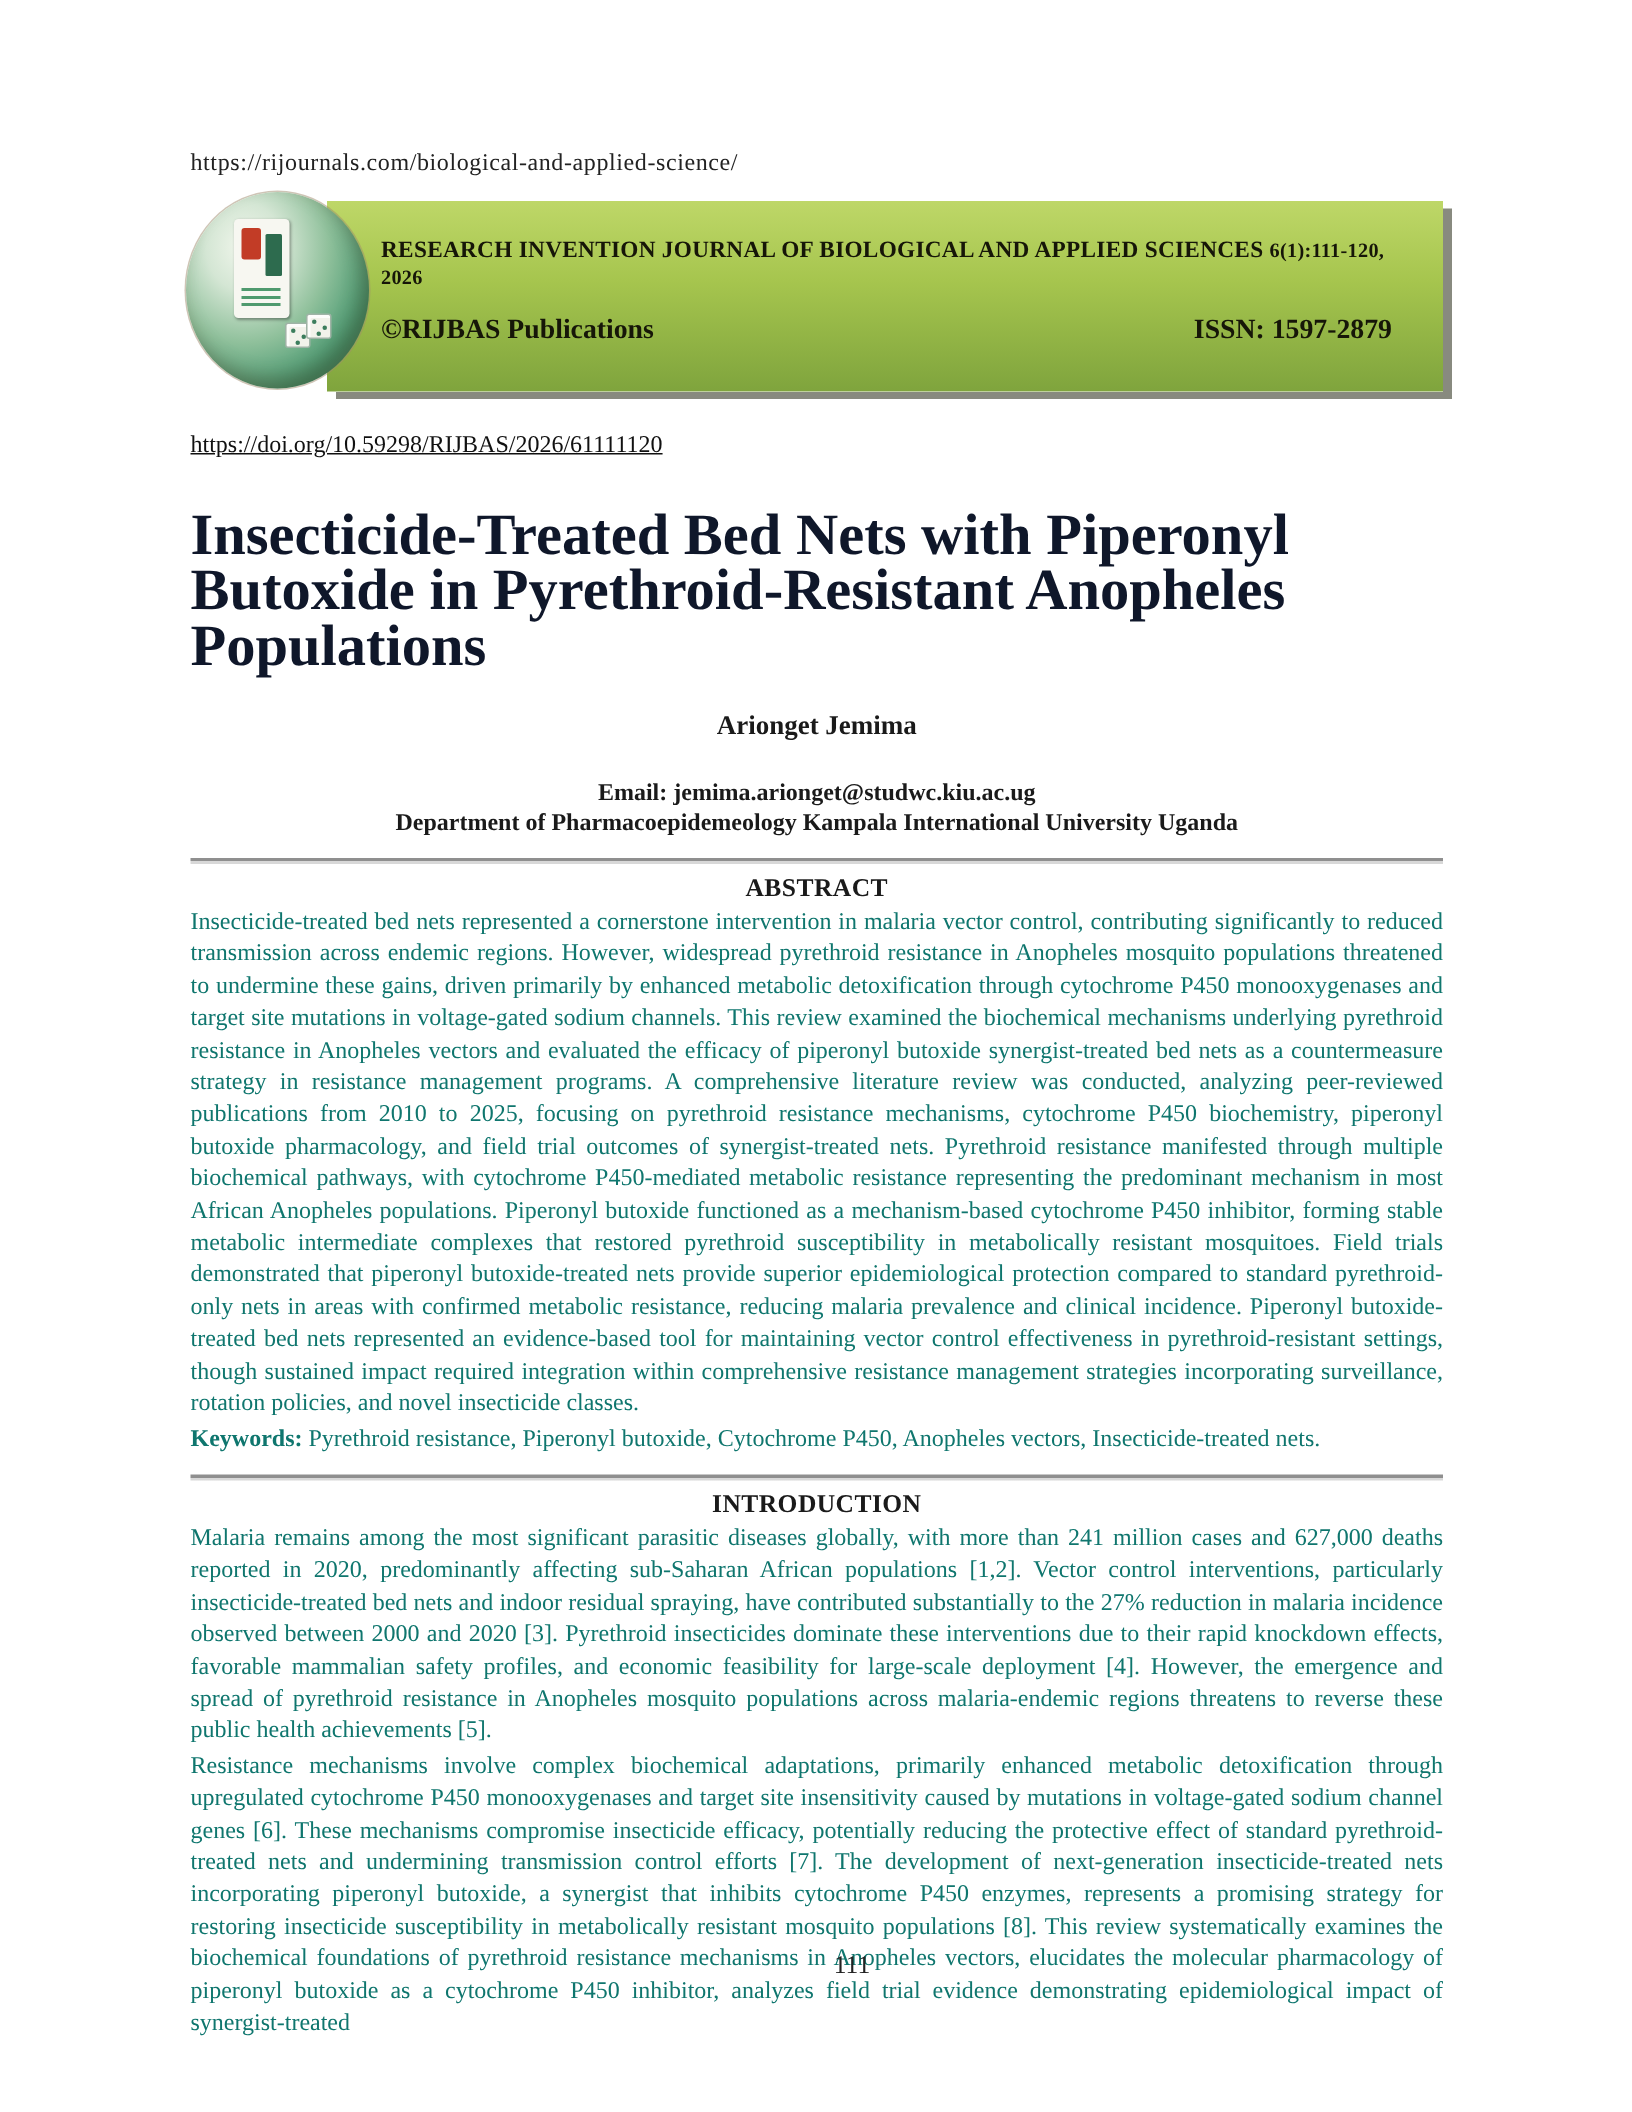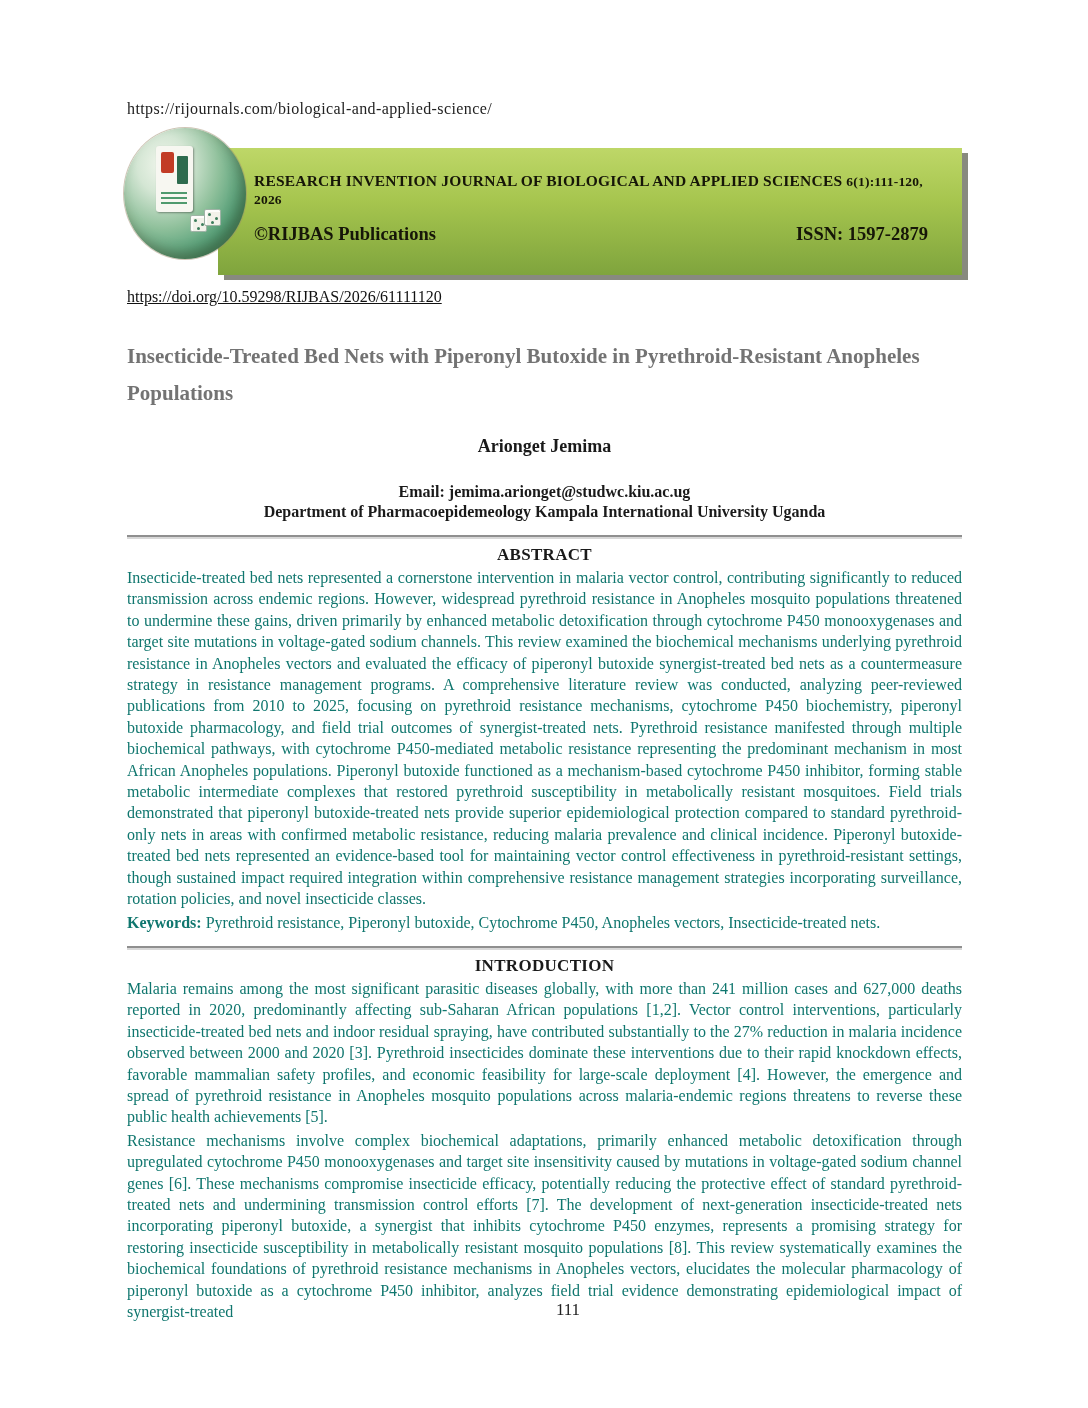--- a/index.html
+++ b/index.html
@@ -14,21 +14,21 @@
     color: #1a1a1a;
     overflow: hidden;
   }
   .content { padding: 100px 126px 0 127px; }
 
   .top-url { font-size: 16px; letter-spacing: 0.4px; color: #222; }
 
   .header { position: relative; margin-top: 16px; height: 127px; }
 
   .banner {
-    position: absolute; left: 91px; right: 0; top: 14px; height: 127px;
+    position: absolute; left: 91px; right: 0; top: 0; height: 127px;
     background: linear-gradient(180deg, #bed768 0%, #a6c54e 42%, #7fa43d 100%);
     box-shadow: 6px 5px 0 rgba(115,117,104,0.85);
     padding: 24px 34px 0 36px;
   }
   .banner-line1 { font-weight: bold; font-size: 15.5px; color: #161608; letter-spacing: 0.2px; }
   .banner-line1 .issue { font-size: 13.5px; }
   .banner-line2 { display: flex; justify-content: space-between; margin-top: 16px;
                   font-weight: bold; font-size: 18.5px; color: #161608; }
 
   .logo {
@@ -54,21 +54,21 @@
   .die.d2 { left: 14px; top: 2px; }
   .die .dot, .die .dot::before, .die .dot::after {
          content: ""; position: absolute; width: 3px; height: 3px; border-radius: 50%; background: #3c7d5c; }
   .die .dot { left: 3px; top: 3px; }
   .die .dot::before { left: 7px; top: 4px; }
   .die .dot::after { left: 3px; top: 8px; }
 
   .doi { margin-top: 27px; font-size: 16px; }
   .doi a { color: #111; text-decoration: underline; cursor: pointer; }
 
-  h1.title { margin: 32px 0 0 0; font-size: 21px; line-height: 37px; font-weight: bold; color: #737373; }
+  h1.title { margin: 32px 0 0 0; font-size: 39px; line-height: 37px; font-weight: bold; color: #0f172a; }
 
   .author { margin-top: 24px; text-align: center; font-weight: bold; font-size: 18px; }
 
   .affil { margin-top: 25px; text-align: center; font-weight: bold; font-size: 16px; line-height: 20px; }
 
   .hr { margin-top: 13px; height: 4px;
         background: linear-gradient(to bottom, #8f8f8f 0 2px, #d8d8d8 2px 4px); }
 
   .section-heading { margin-top: 6px; text-align: center; font-weight: bold; font-size: 17px;
                      letter-spacing: 0.3px; }

